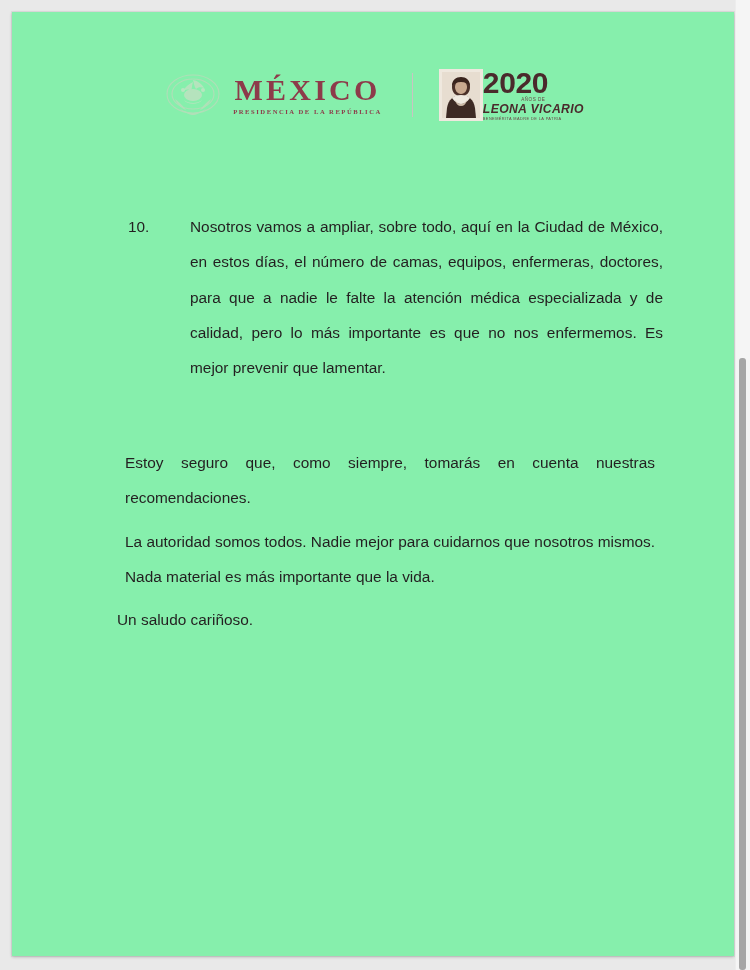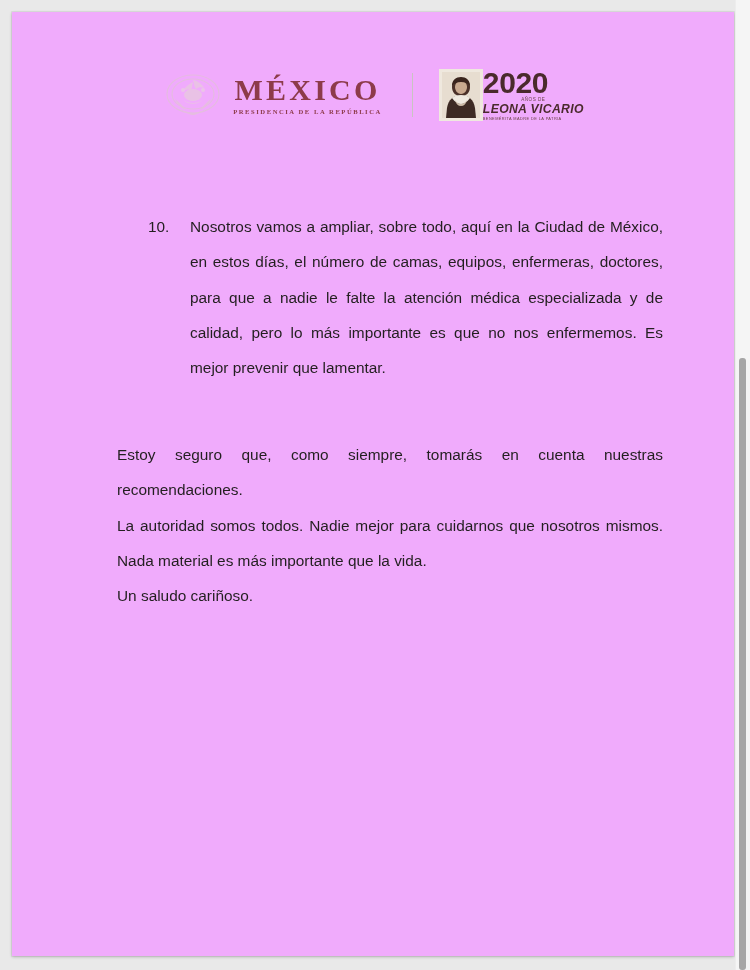--- a/index.html
+++ b/index.html
@@ -24,21 +24,21 @@
     box-sizing: border-box;
   }
 
   
   #page {
     position: absolute;
     left: 12px;
     top: 12px;
     width: 722px;
     height: 944px;
-    background: #f0abfc;
+    background: #86efac;
     box-sizing: border-box;
     box-shadow: 0 1px 3px rgba(0,0,0,0.22),
                 0 0 0 1px rgba(0,0,0,0.045);
     overflow: hidden;
   }
 
   
   #letterhead {
     position: absolute;
     left: 0;
@@ -168,38 +168,37 @@
     text-align: justify;
     text-justify: inter-word;
     padding-left: 62px;
     box-sizing: border-box;
   }
   .numbered-para .num {
     position: absolute;
     left: 0;
     top: 0;
     width: 40px;
-    margin-left: 20px;
   }
   .numbered-para .ptext {
     display: block;
   }
 
   .block-two {
     position: absolute;
     left: 105px;
     top: 425px;
     width: 546px;
     font-size: 15.4px;
     line-height: 35.3px;
   }
   .para-just {
     text-align: justify;
     text-justify: inter-word;
-    margin: 0;
+    margin: 8px;
   }
   .para-plain {
     text-align: left;
     margin: 0;
   }
 
   
   #scrollbar-track {
     position: absolute;
     right: 0;

